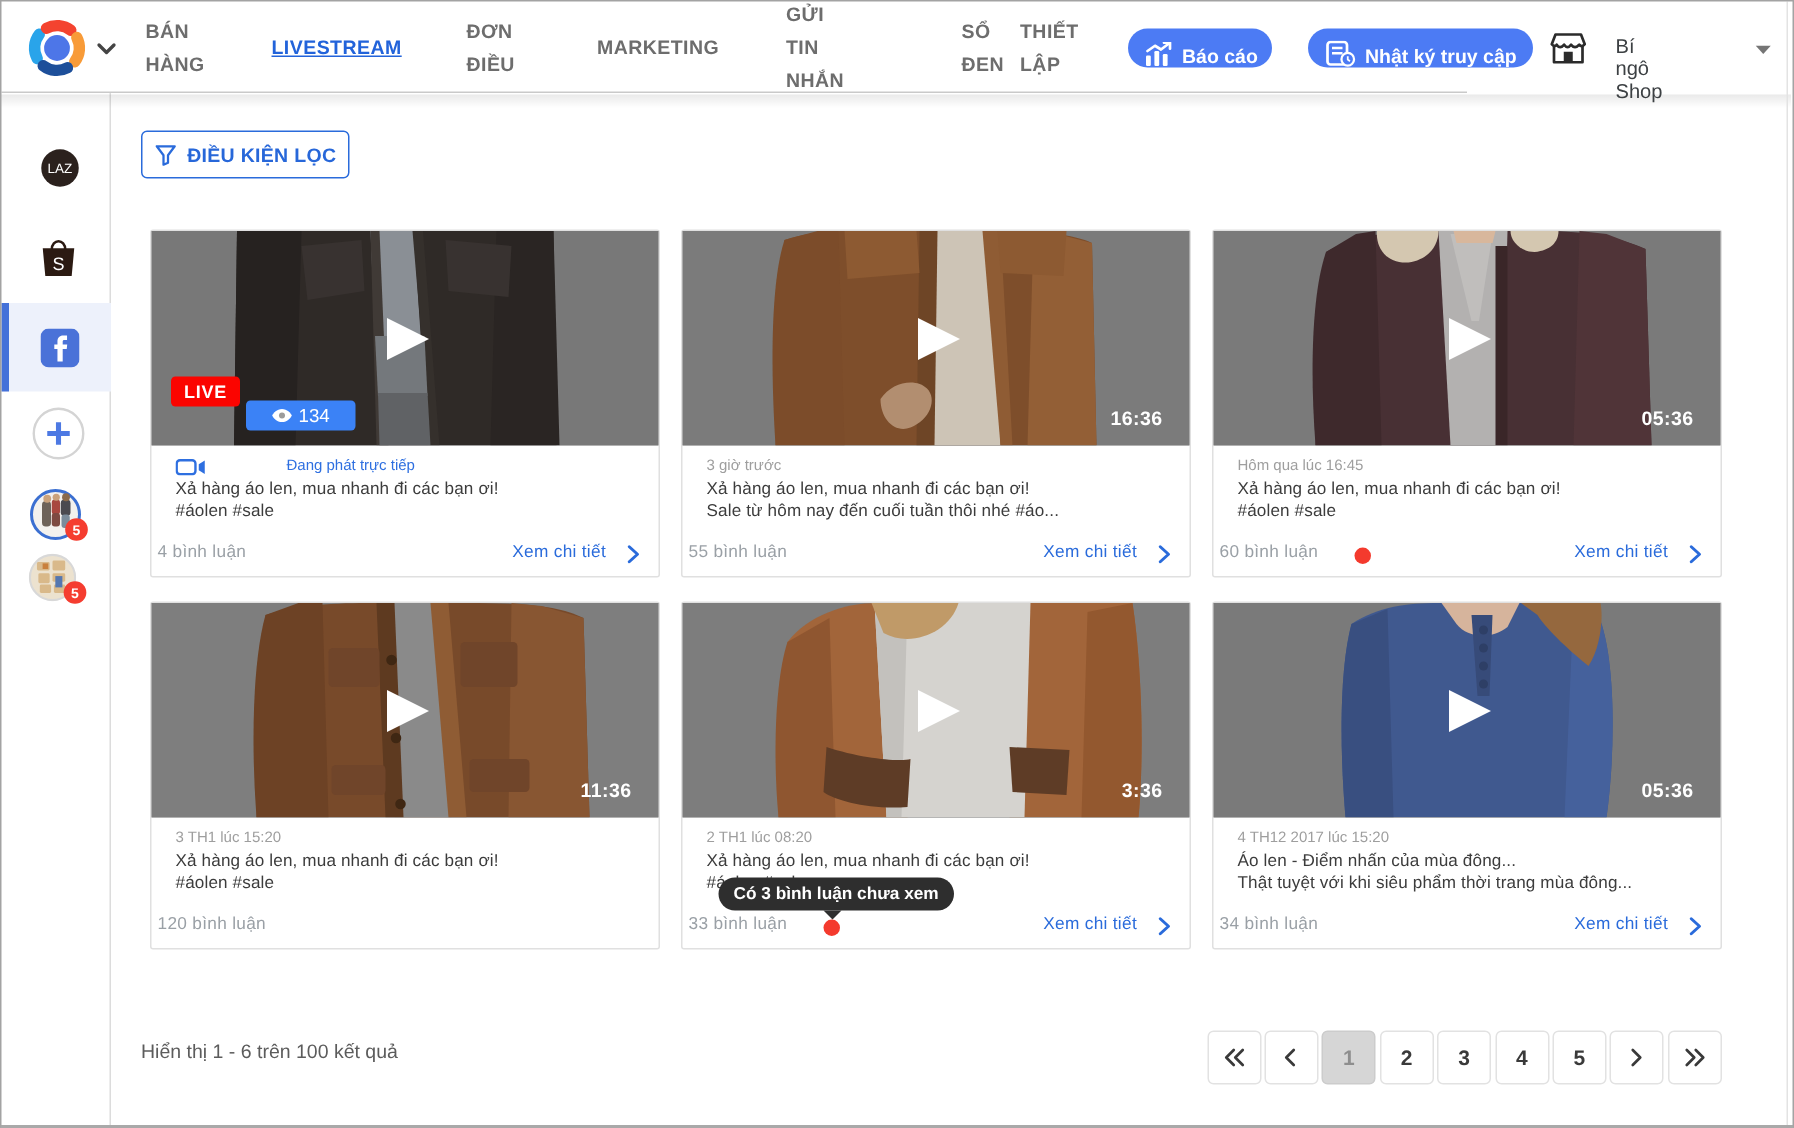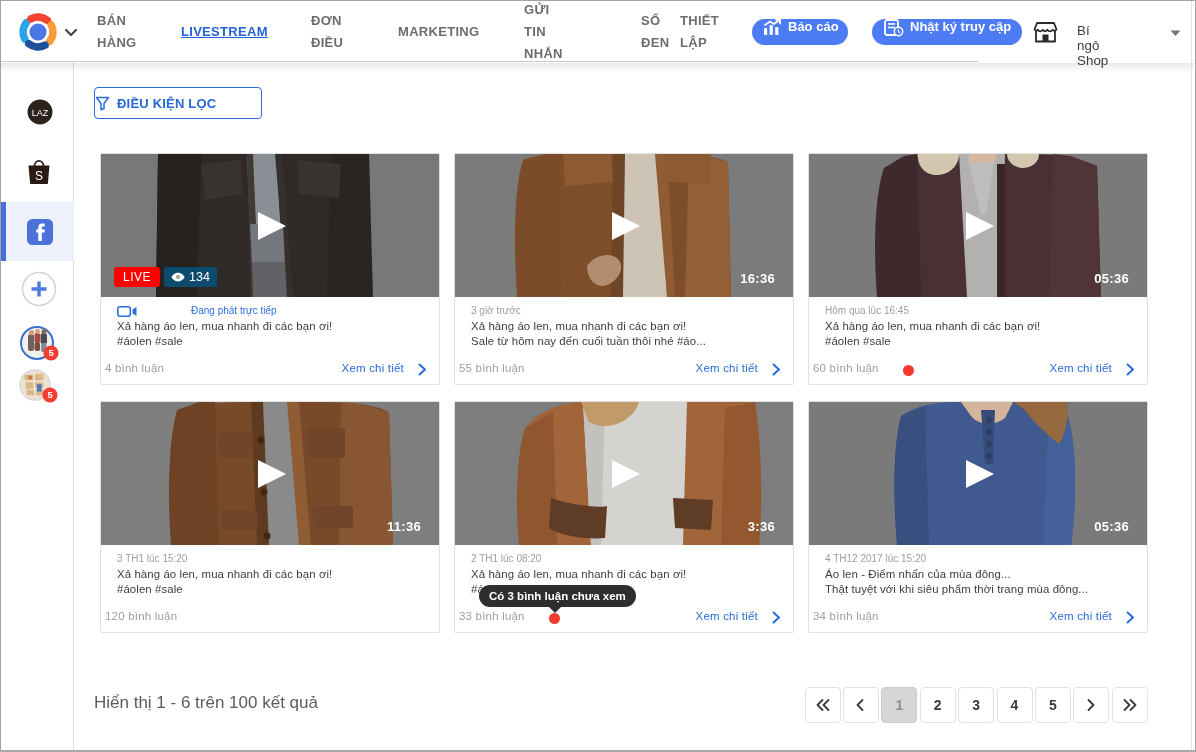--- a/index.html
+++ b/index.html
@@ -12,69 +12,69 @@
 
 
 #topbar { position:absolute; left:1px; top:1px; width:977px; height:61px; background:#fff;
   border-bottom:1px solid #c9c9c9; z-index:50; }
 .navitem { position:absolute; top:31px; transform:translateY(-50%);
   font-size:13px; font-weight:bold; color:#6d6d6d; line-height:22px; letter-spacing:.3px; white-space:pre; }
 .navblue { color:#2263da;text-decoration:underline; }
 
 
 .pill { position:absolute; height:26px; border-radius:13px; background:#4c7bf4; color:#fff;
-  font-size:13px; font-weight:bold; display:flex; align-items:flex-start; z-index:51; }
+  font-size:13px; font-weight:bold; display:flex; align-items:flex-end; z-index:51; }
 .pill svg { margin-right:6px; }
 
 
 #sidebar { position:absolute; left:1px; top:62px; width:73px; height:688px; background:#fff;
   border-right:1px solid #dcdcdc; z-index:40; }
 .fbrow { position:absolute; left:0; top:140px; width:73px; height:59px; background:#edf1fb; }
 .fbbar { position:absolute; left:0; top:140px; width:5px; height:59px; background:#4471d9; }
 
 
 #content { position:absolute; left:74px; top:62px; width:1118px; height:688px; background:#fff; }
 .topshadow { position:absolute; left:0; top:0; width:1194px; height:9px;
   background:linear-gradient(#00000016, #00000000); z-index:46; pointer-events:none; }
 
-.filterbtn { position:absolute; left:20px; top:25px; width:168px; height:32px;
+.filterbtn { position:absolute; left:20px; top:25px; width:139px; height:32px;
   border:1px solid #2a6bdb; border-radius:4px; color:#2767d9; font-size:13px; font-weight:bold;
-  display:flex; align-items:center; background:#fff; letter-spacing:.2px; }
+  display:flex; align-items:center; justify-content:center; background:#fff; letter-spacing:.2px; }
 .searchbox { position:absolute; left:179px; top:24px; width:895px; height:32px;
   border:1px solid #dcdcdc; border-radius:4px; background:#fff; display:flex; align-items:center; }
 .searchbox .ph { color:#9e9e9e; font-size:13px; margin-left:9px; }
 
 
 .card { position:absolute; width:340px; height:232px; background:#fff;
   border:1px solid #e0e0e0; border-radius:2px; }
 .thumb { position:absolute; left:0; top:0; width:338px; height:143px; background:#767676; overflow:hidden; }
 .play { position:absolute; left:157px; top:58px; width:0; height:0;
   border-left:28px solid #fff; border-top:14px solid transparent; border-bottom:14px solid transparent; z-index:5; }
 .dur { position:absolute; right:18px; color:#fff; font-size:13px; font-weight:bold; z-index:5; letter-spacing:.3px; }
-.livebadge { position:absolute; left:13px; top:113px; width:46px; height:20px; background:#fb0400;
-  border-radius:3px; color:#fff; font-size:12px; font-weight:normal; text-align:center; line-height:20px;
+.livebadge { position:absolute; left:13px; top:97px; width:46px; height:20px; background:#fb0400;
+  border-radius:3px; color:#fff; font-size:12px; font-weight:bold; text-align:center; line-height:20px;
   letter-spacing:.5px; z-index:6; }
-.views { position:absolute; left:63px; top:113px; height:20px; padding:0 7px; background:#0c4a6e;
+.views { position:absolute; left:63px; top:113px; height:20px; padding:0 17px; background:#3b82f6;
   border-radius:3px; color:#fff; font-size:12.5px; display:flex; align-items:center; z-index:6; }
 .meta { position:absolute; left:16px; top:151px; font-size:10px; color:#9e9e9e; }
 .metalive { position:absolute; left:42px; top:151px; font-size:10px; color:#2e6fe0;padding-left:48px; }
 .title { position:absolute; left:16px; top:165px; font-size:11.4px; color:#3c3c3c; line-height:14.7px; width:312px; letter-spacing:.1px; }
 .cmt { position:absolute; left:4px; top:208px; font-size:11.5px; color:#9aa0a6; letter-spacing:.2px; }
 .detail { position:absolute; right:35px; top:208px; font-size:11.5px; color:#2a6bdb; letter-spacing:.2px; }
 .chev { position:absolute; right:12px; top:209px; }
 .reddot { position:absolute; width:11px; height:11px; border-radius:50%; background:#f43a2d; top:211px; }
 
 
 .tooltip { position:absolute; left:24px; top:183px; height:22px; background:#2e2e2e; border-radius:11px;
   color:#fff; font-size:11.5px; font-weight:bold; line-height:22px; padding:0 10px; white-space:nowrap; z-index:20; }
 .tooltip:after { content:""; position:absolute; left:70px; top:22px; border-left:6px solid transparent;
   border-right:6px solid transparent; border-top:6px solid #2e2e2e; }
 
 
-.f1 { position:absolute; left:20px; top:631px; font-size:17px; color:#5c5c5c; }
+.f1 { position:absolute; left:20px; top:631px; font-size:13px; color:#5c5c5c; }
 .f2 { position:absolute; left:20px; top:653px; font-size:13.4px; color:#b9b9b9; }
 .pgbtn { position:absolute; top:625px; width:36px; height:36px; background:#fff; border:1px solid #e2e2e2;
   border-radius:4px; color:#3a3a3a; font-size:14px; font-weight:bold; text-align:center; line-height:34px; }
 .pgactive { background:#d6d6d6; border-color:#cccccc; color:#8e8e8e; }
 </style>
 </head>
 <body>
 <div id="stage">
   <div class="scrolline"></div>
   <div class="topshadow" style="top:63px"></div>

